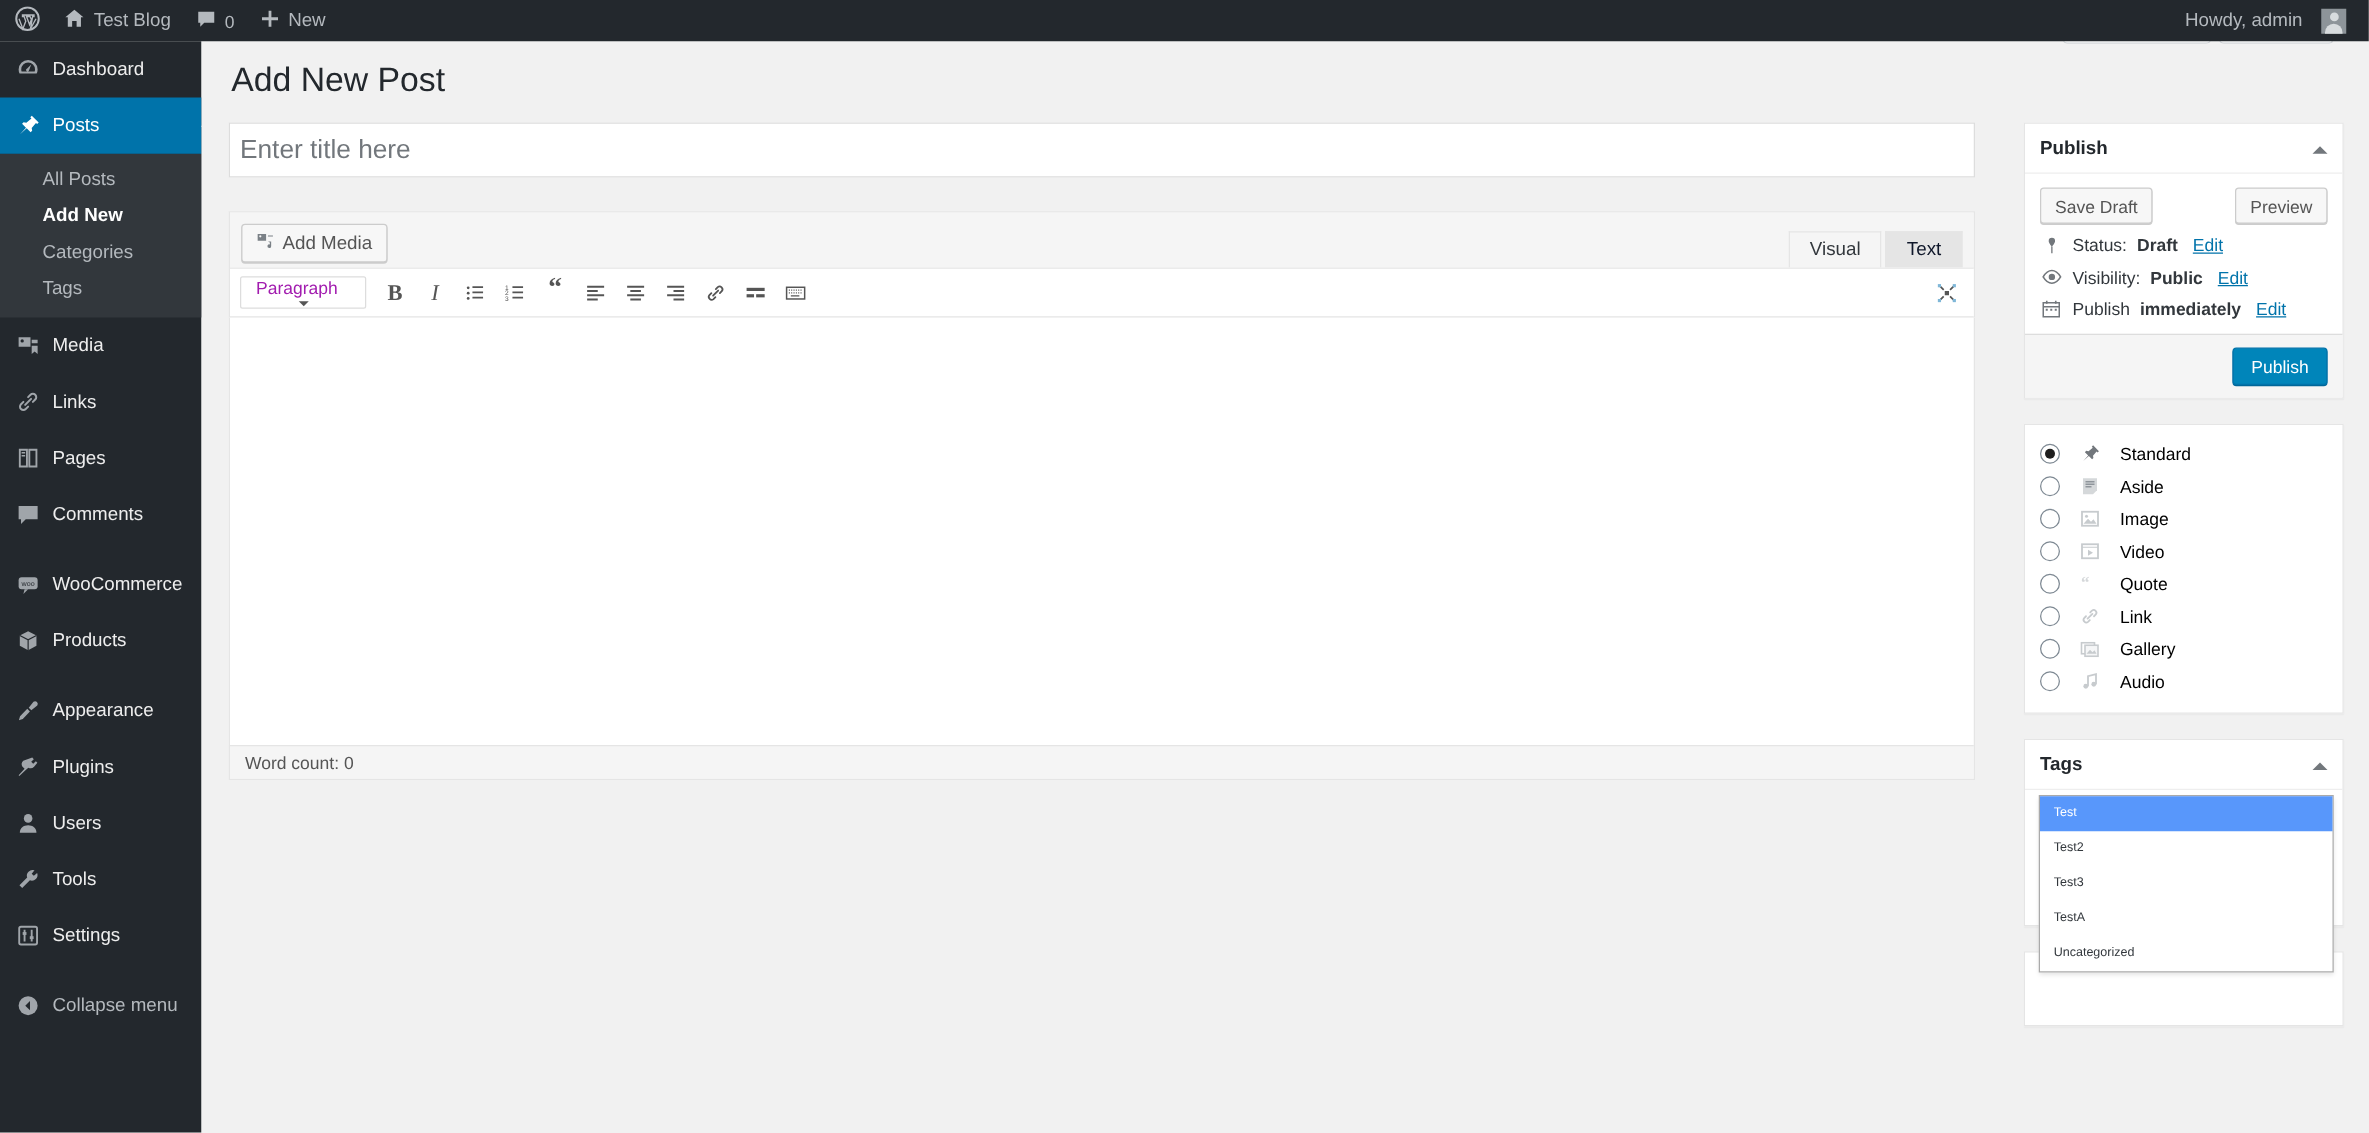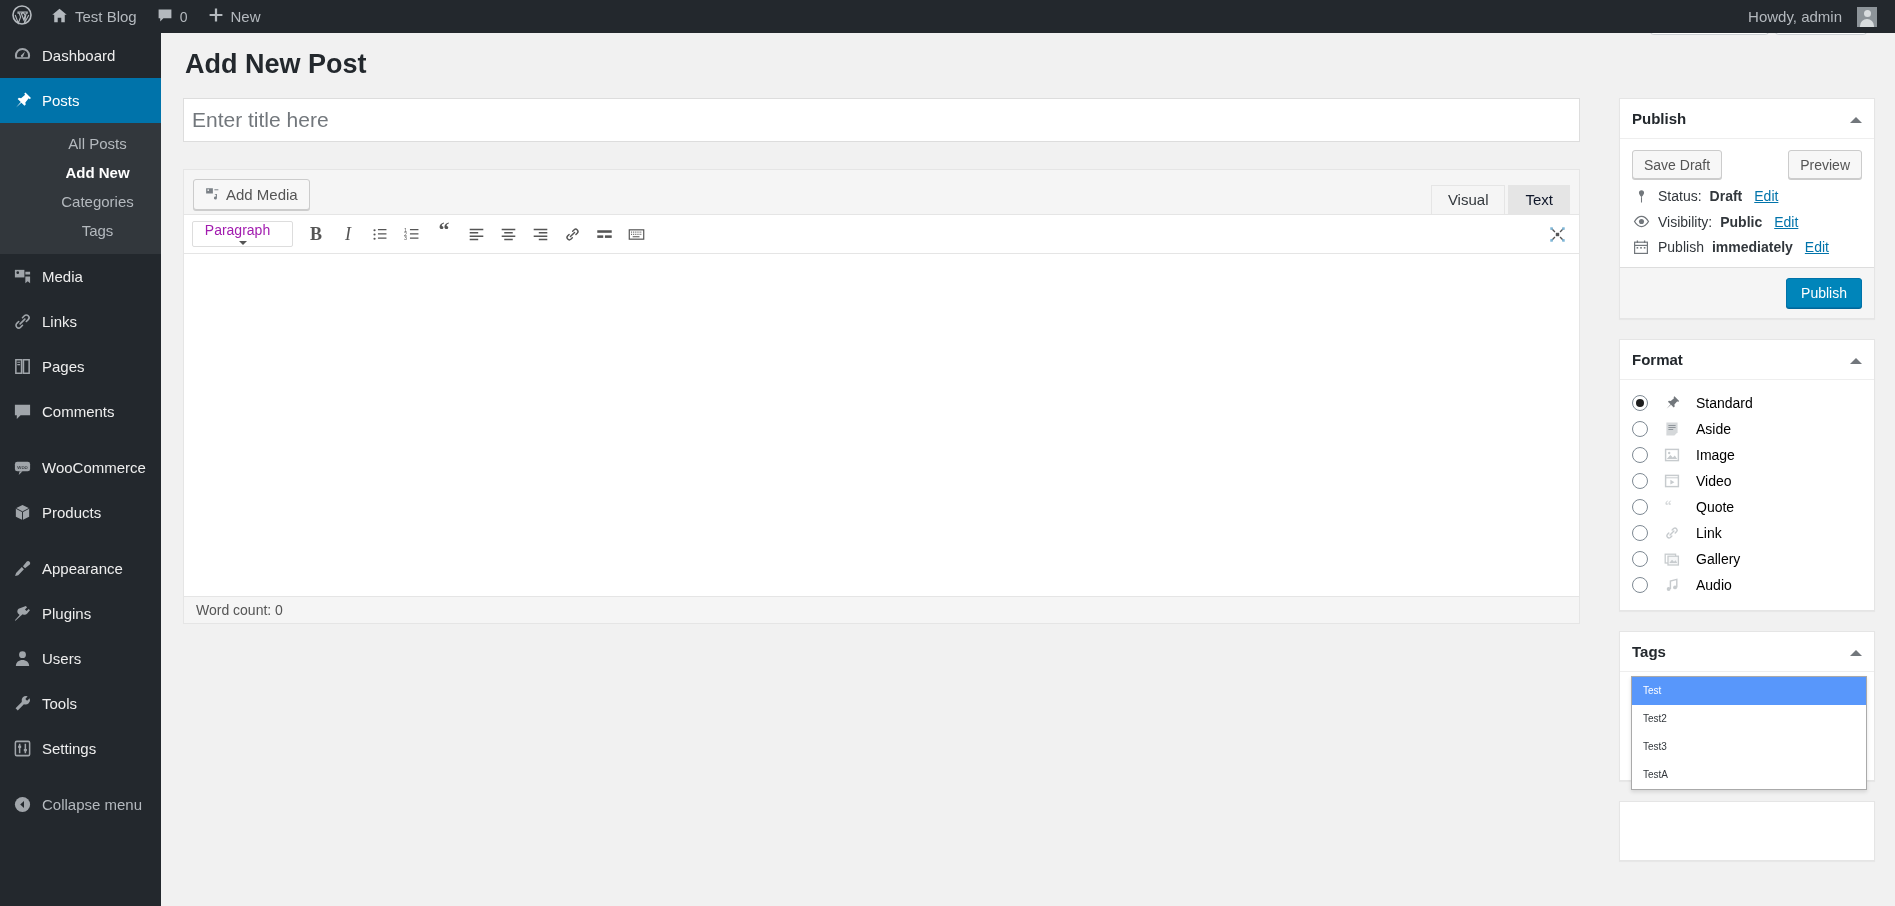--- a/index.html
+++ b/index.html
@@ -66,21 +66,21 @@
   }
   .menu-top.current::after {
     content: ""; position: absolute; right: -8px; top: 50%;
     margin-top: -8px; border: 8px solid transparent;
     border-right-color: #f1f1f1;
   }
   .menu-sep { height: 11px; }
   .submenu { background: #32373c; padding: 6px 0 9px 0; }
   .submenu .sub-item {
     display: block; padding: 6px 0 6px 34px;
-    color: #b4b9be; font-size: 15px; cursor: pointer; text-align: center;
+    color: #b4b9be; font-size: 15px; cursor: pointer;
   }
   .submenu .sub-item.current { color: #fff; font-weight: bold; }
   .collapse-item { color: #b4b9be !important; }
   .mico { width: 21px; height: 21px; flex: 0 0 21px;
           display: inline-flex; align-items: center; justify-content: center; }
   .mico svg { display: block; }
 
   
   #wpbody {
     position: absolute; top: 33px; left: 161px;
@@ -95,21 +95,21 @@
   }
   .screen-meta-btn {
     width: 119px; height: 28px;
     background: #fff; border: 1px solid #ccd0d4; border-top: none;
     border-radius: 0 0 4px 4px;
   }
   .screen-meta-btn.help { width: 92px; }
 
   #page-title {
     position: absolute; top: 14px; left: 24px;
-    font-size: 27px; font-weight: 700; line-height: 1.3;
+    font-size: 27px; font-weight: 400; line-height: 1.3;
     color: #23282d; margin: 0;
   }
 
   
   #post-body-content {
     position: absolute; left: 22px; top: 65px;
     width: 1397px;
   }
   #titlediv input {
     display: block; width: 100%; height: 44px;
@@ -634,24 +634,20 @@
         <b>immediately</b>
         <span class="elink">Edit</span>
       </div>
 
       <div class="major-publishing-actions">
         <button class="btn-primary">Publish</button>
       </div>
     </div>
 
     <div class="postbox">
-      <div class="hndle">
-        <span>Format</span>
-        <span class="toggle-arrow"></span>
-      </div>
       <div class="inside">
 
         <div class="fmt-row">
           <span class="radio checked"></span>
           <span class="fmt-ico">
             <svg width="16" height="16" viewBox="0 0 20 20">
                 <path d="M13.1 1.6l-1.3 1.3 1 1-4.3 3.6-2.3-.4-1.3 1.3 3.3 3.3-5 5.6 5.6-5 3.3 3.3 1.3-1.3-.4-2.3 3.6-4.3 1 1 1.3-1.3z" fill="#72777c"></path>
               </svg>
           </span>
           <span>Standard</span>
@@ -747,18 +743,19 @@
         <div class="taginput-wrap">
           <input id="new-tag-input" type="text" value="" style="">
         </div>
       </div>
 
       <div id="tag-suggest">
         <div class="sugg-item selected">Test</div>
         <div class="sugg-item">Test2</div>
         <div class="sugg-item">Test3</div>
         <div class="sugg-item">TestA</div>
+        <div class="sugg-item">Uncategorized</div>
       </div>
     </div>
 
     <div class="postbox" style="height:60px"></div>
   </div>
 </div>
 
 </body></html>

